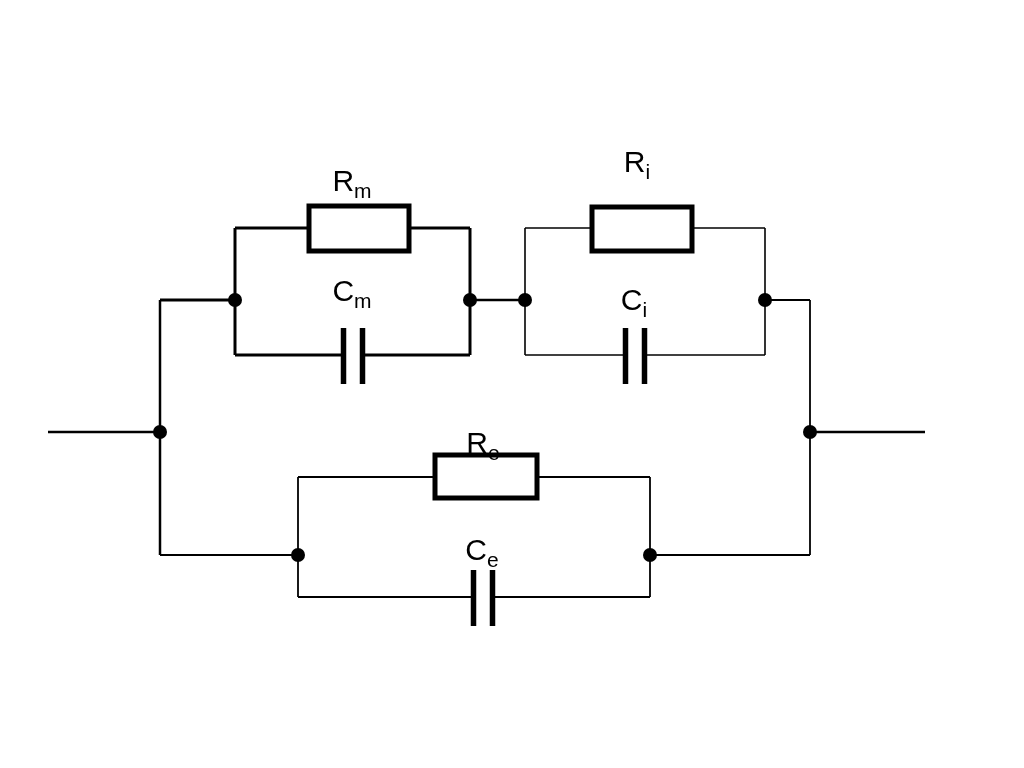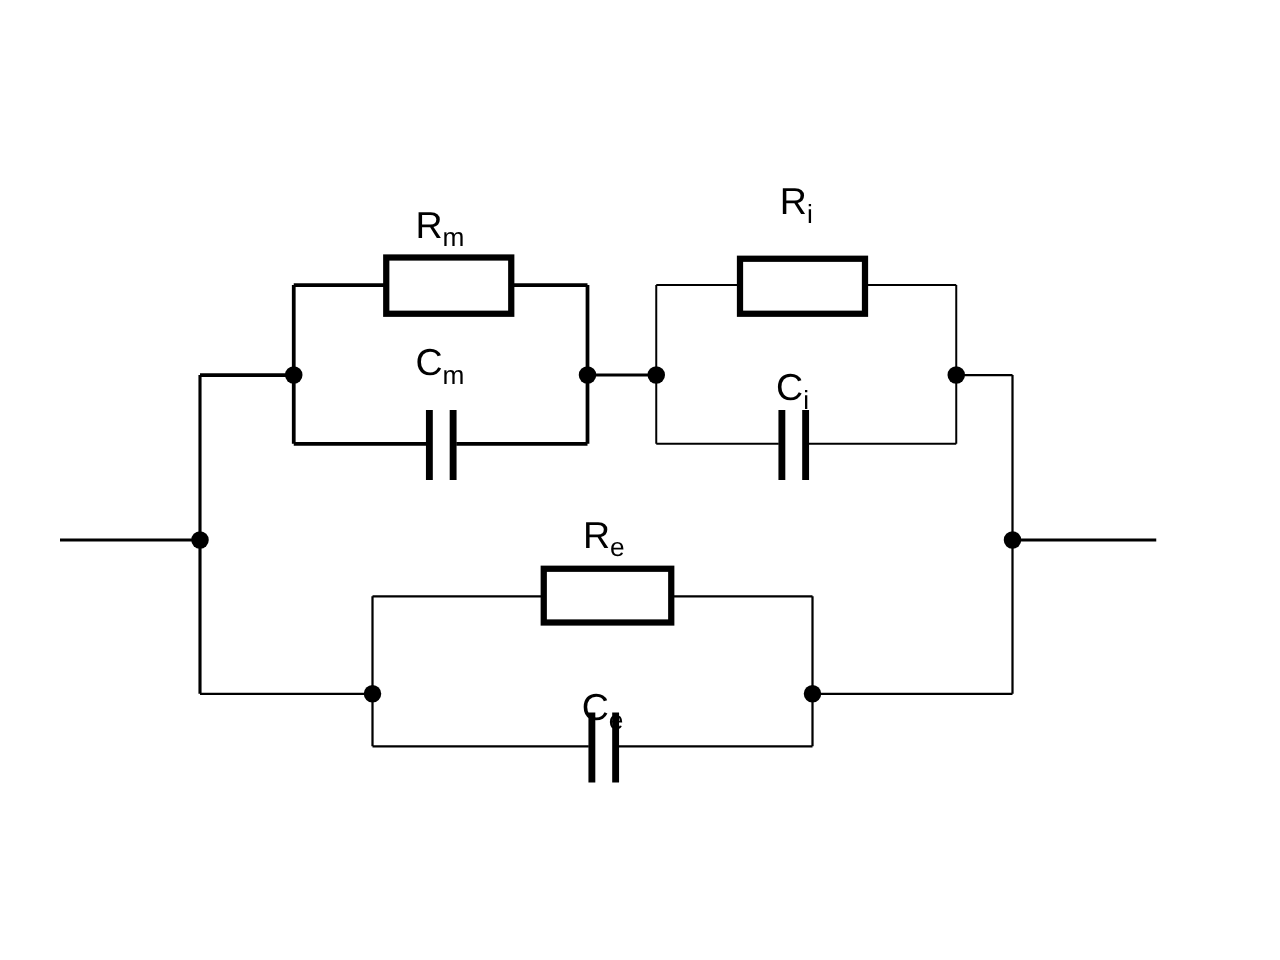--- a/index.html
+++ b/index.html
@@ -92,19 +92,19 @@
     <circle cx="298" cy="555" r="7" fill="#000"></circle>
     <circle cx="650" cy="555" r="7" fill="#000"></circle>
   </svg>
 
   <div class="clabel" style="left:352px; top:166px"><span>R</span><sub>m</sub></div>
 
   <div class="clabel" style="left:352px; top:276px"><span>C</span><sub>m</sub></div>
 
   <div class="clabel" style="left:637px; top:147px"><span>R</span><sub>i</sub></div>
 
-  <div class="clabel" style="left:634px; top:296px"><span>C</span><sub>i</sub></div>
+  <div class="clabel" style="left:634px; top:285px"><span>C</span><sub>i</sub></div>
 
-  <div class="clabel" style="left:483px; top:414px"><span>R</span><sub>e</sub></div>
+  <div class="clabel" style="left:483px; top:428px"><span>R</span><sub>e</sub></div>
 
-  <div class="clabel" style="left:482px; top:552px"><span>C</span><sub>e</sub></div>
+  <div class="clabel" style="left:482px; top:535px"><span>C</span><sub>e</sub></div>
 
 </div>
 
 </body></html>

